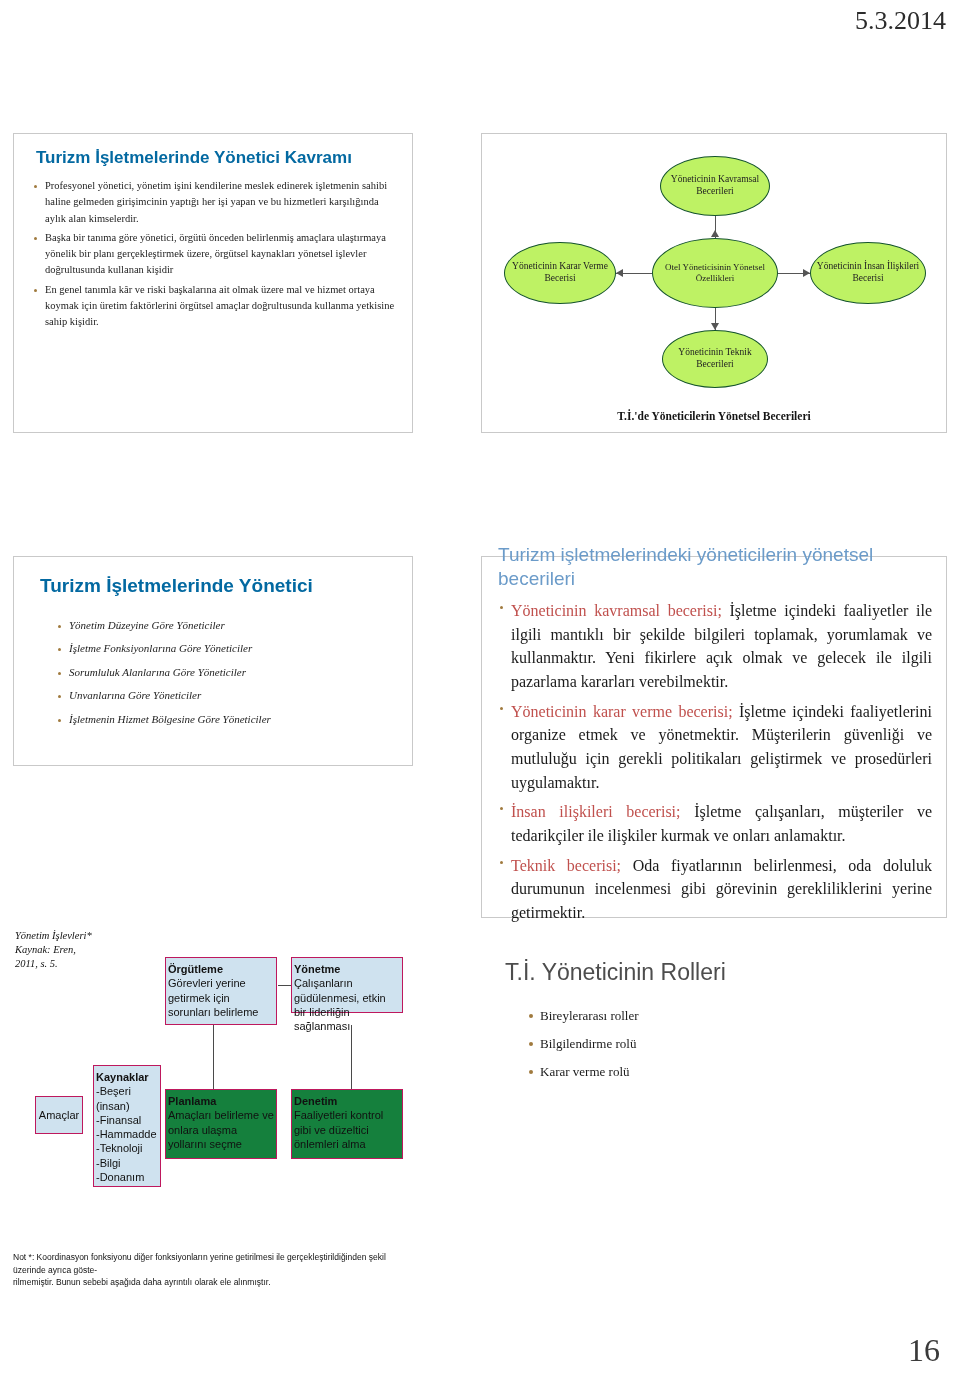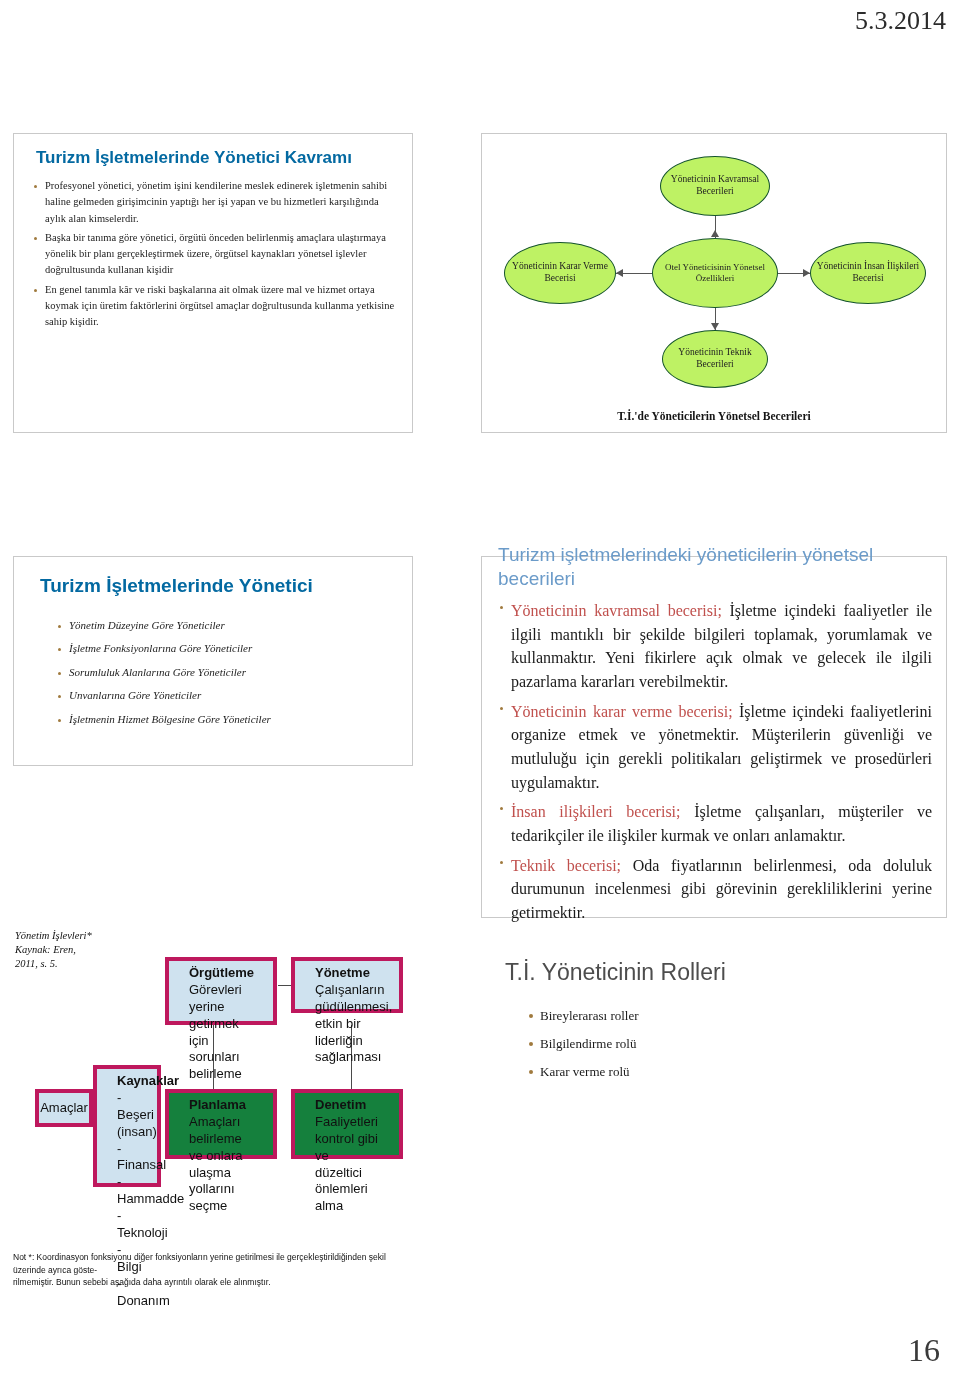--- a/index.html
+++ b/index.html
@@ -120,26 +120,26 @@
     font-size:16px; line-height:1.48;
     text-align:justify;
   }
   #slide4 .body li { margin-bottom:6px; }
   .lead { color:#c0504d; }
 
   
   #slide5 { left:13px; top:925px; width:400px; height:370px; border:none; }
   .pbox {
     position:absolute;
-    border:4px solid #be185d;
+    border:1px solid #be185d;
     box-sizing:border-box;
     font-family:"Liberation Sans", sans-serif;
-    font-size:13px;
+    font-size:11px;
     line-height:1.3;
-    padding:4px 20px;
+    padding:4px 2px;
     color:#111;
   }
   .pbox b { font-weight:bold; }
   .blue { background:#cfe2ef; }
   .pink { background:#15803d; }
   .conn { position:absolute; background:#4a4a4a; }
   #slide5 .note {
     position:absolute; left:0; bottom:6px; right:6px;
     font-family:"Liberation Sans", sans-serif;
     font-size:8.5px; line-height:1.5; color:#111;margin-top:43px;
@@ -226,21 +226,21 @@
     <div>Kaynak: Eren,</div>
     <div>2011, s. 5.</div>
   </div>
 
   <div class="conn" style="left:118px; top:200px; width:30px; height:1px;"></div>
   <div class="conn" style="left:200px; top:100px; width:1px; height:68px;"></div>
   <div class="conn" style="left:265px; top:60px; width:48px; height:1px;"></div>
   <div class="conn" style="left:338px; top:100px; width:1px; height:68px;"></div>
   <div class="conn" style="left:98px; top:150px; width:1px; height:50px;"></div>
 
-  <div class="pbox blue" style="left:22px; top:164px; width:58px; height:38px; display:flex; align-items:center; justify-content:center;">Amaçlar</div>
+  <div class="pbox blue" style="left:22px; top:171px; width:48px; height:38px; display:flex; align-items:center; justify-content:center;">Amaçlar</div>
 
   <div class="pbox blue" style="left:80px; top:140px; width:68px; height:122px;">
     <b>Kaynaklar</b>
     <div style="white-space:pre-line">-Beşeri (insan)
 -Finansal
 -Hammadde
 -Teknoloji
 -Bilgi
 -Donanım</div>
   </div>

